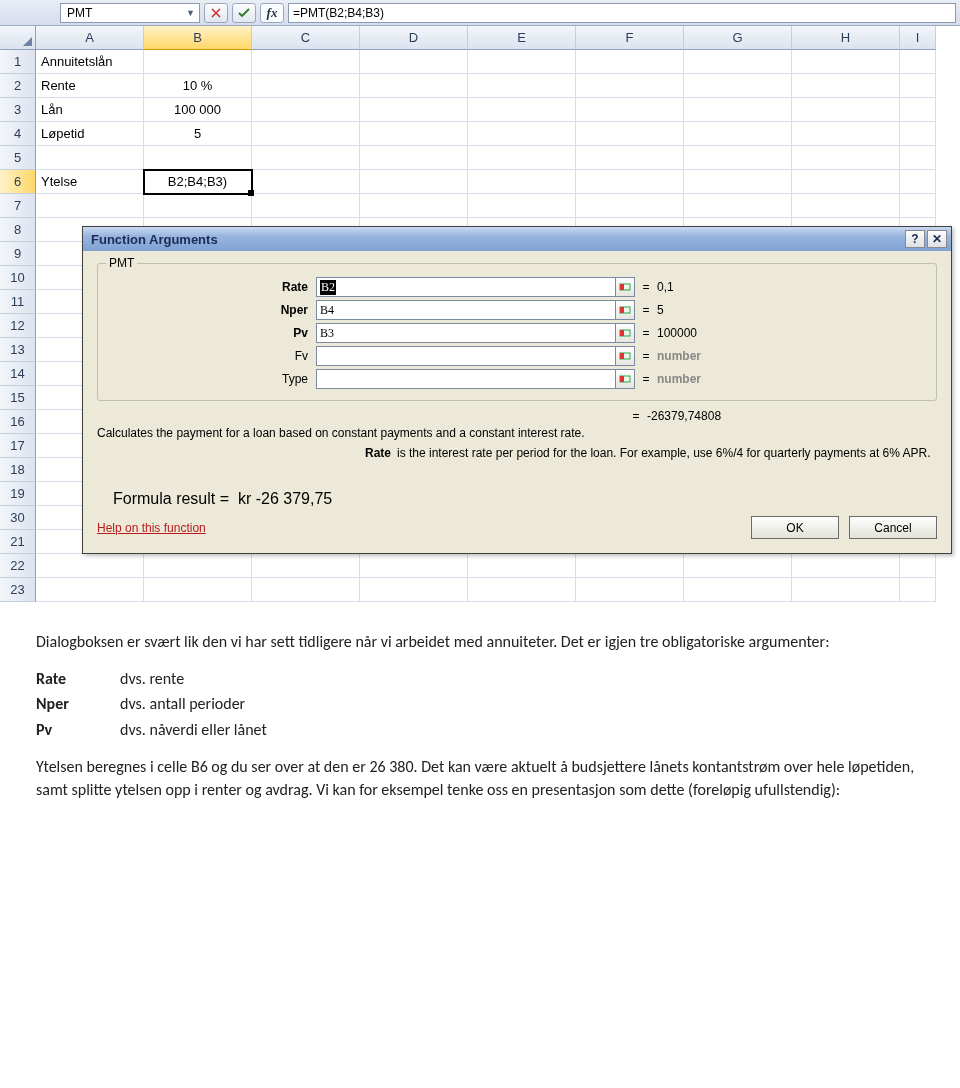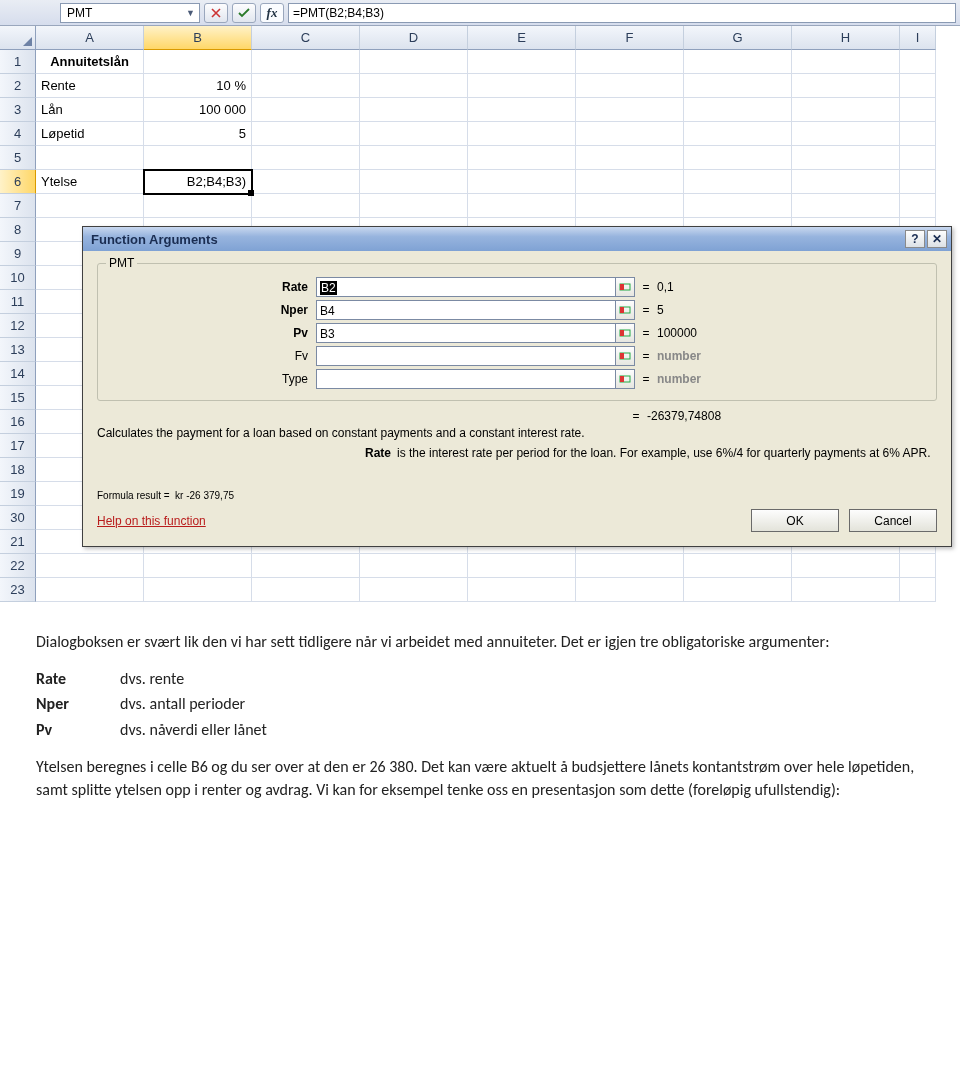--- a/index.html
+++ b/index.html
@@ -20,48 +20,48 @@
   .corner { position:absolute; left:0; top:0; width:36px; height:24px; background:linear-gradient(#f3f6fb,#dce3ee); border-right:1px solid #8fa0bc; border-bottom:1px solid #8fa0bc; }
   .corner::after { content:""; position:absolute; right:3px; bottom:3px; border-left:9px solid transparent; border-bottom:9px solid #6e82a5; }
   .colheads { display:flex; margin-left:36px; height:24px; }
   .ch { width:108px; background:linear-gradient(#f3f6fb,#dce3ee); border-right:1px solid #c4cfde; border-bottom:1px solid #8fa0bc; text-align:center; line-height:23px; font-size:13px; color:#2c3e5a; }
   .ch.sel { background:linear-gradient(#fff2c8,#ffd768); border-bottom-color:#d99a00; }
   .rows { }
   .row { display:flex; height:24px; }
   .rh { width:36px; background:linear-gradient(90deg,#f3f6fb,#dce3ee); border-right:1px solid #8fa0bc; border-bottom:1px solid #c4cfde; text-align:center; line-height:23px; font-size:13px; color:#2c3e5a; }
   .rh.sel { background:linear-gradient(90deg,#fff2c8,#ffd768); border-right-color:#d99a00; }
   .cell { width:108px; border-right:1px solid #d6dde9; border-bottom:1px solid #d6dde9; padding:2px 5px; font-size:13px; line-height:19px; color:#000; white-space:nowrap; overflow:visible; position:relative; }
-  .cell.r { text-align:right; }
-  .cell.bold { font-weight:bold;text-align:center; }
+  .cell.r { text-align:center; }
+  .cell.bold { font-weight:normal; }
   .cell.active { outline:2px solid #000; outline-offset:-1px; z-index:2; }
   .cell.active::after { content:""; position:absolute; right:-3px; bottom:-3px; width:6px; height:6px; background:#000; }
   
   
   .dialog { position:absolute; left:82px; top:200px; width:870px; background:#ece9d8; border:1px solid #404040; box-shadow:2px 2px 4px rgba(0,0,0,.25); font-size:12px; color:#000; }
   .dlg-title { background: linear-gradient(#c9d8ef,#97b4de 40%,#7fa2d4); height:24px; display:flex; align-items:center; padding:0 4px 0 8px; font-weight:bold; color:#1a2d52; font-size:13px; }
   .dlg-title .sp { flex:1; }
   .dlg-title .wbtn { width:20px; height:18px; margin-left:2px; background:linear-gradient(#fefefe,#dce1e6); border:1px solid #8a8a8a; display:flex; align-items:center; justify-content:center; font-weight:bold; font-family:Arial; font-size:12px; }
   .dlg-body { padding:12px 14px 14px 14px; }
   .fieldset { border:1px solid #c0c0b0; border-radius:3px; padding:10px 10px 8px 10px; margin-bottom:8px; position:relative; }
   .fieldset-legend { position:absolute; top:-8px; left:8px; background:#ece9d8; padding:0 3px; font-size:12px; }
   .argrow { display:flex; align-items:center; margin:3px 0; }
   .arglabel { width:208px; text-align:right; padding-right:8px; font-size:12px; }
   .arglabel.bold { font-weight:bold; }
-  .arginput { width:300px; height:20px; border:1px solid #7b8aa3; background:#fff; padding:1px 3px; font-size:12px; display:flex; align-items:flex-end; }
+  .arginput { width:300px; height:20px; border:1px solid #7b8aa3; background:#fff; padding:1px 3px; font-size:12px; display:flex; align-items:flex-end;font-family:Liberation Serif, serif; }
   .arginput .sel { background:#000; color:#fff; padding:0 1px; }
   .refbtn { width:20px; height:20px; border:1px solid #7b8aa3; margin-left:-1px; background:linear-gradient(#fdfdfd,#e6e6e0); display:flex; align-items:center; justify-content:center; }
   .refbtn svg { display:block; }
   .argeq { width:22px; text-align:center; }
   .argval { font-size:12px; }
   .argval.ph { color:#888; font-weight:bold; }
   .desc1 { margin:0 0; font-size:12px; }
   .desc2 { display:flex; margin:6px 0; }
   .desc2 .dl { width:300px; text-align:right; padding-right:6px; font-weight:bold; }
   .desc2 .dr { flex:1; }
-  .resultrow { margin-top:30px; font-size:10px; }
+  .resultrow { margin-top:30px; font-size:16px;margin-left:16px; }
   .help-link { color:#b91c1c; text-decoration:underline; cursor:pointer; }
   .btnrow { display:flex; justify-content:space-between; align-items:center; margin-top:8px; }
   .btn { width:88px; height:23px; background:linear-gradient(#fdfdfd,#e3e3da); border:1px solid #6a6a6a; font-size:12px; }
   .btns { display:flex; gap:10px; }
   
   
   .doc { padding: 28px 36px 10px 36px; font-family: Calibri, Arial, sans-serif; font-size:16px; line-height:1.45; color:#222; }
   .doc p { margin-bottom:14px; }
   .defrow { display:flex; margin:2px 0; }
   .defrow .dk { width:84px; font-weight:bold; }

